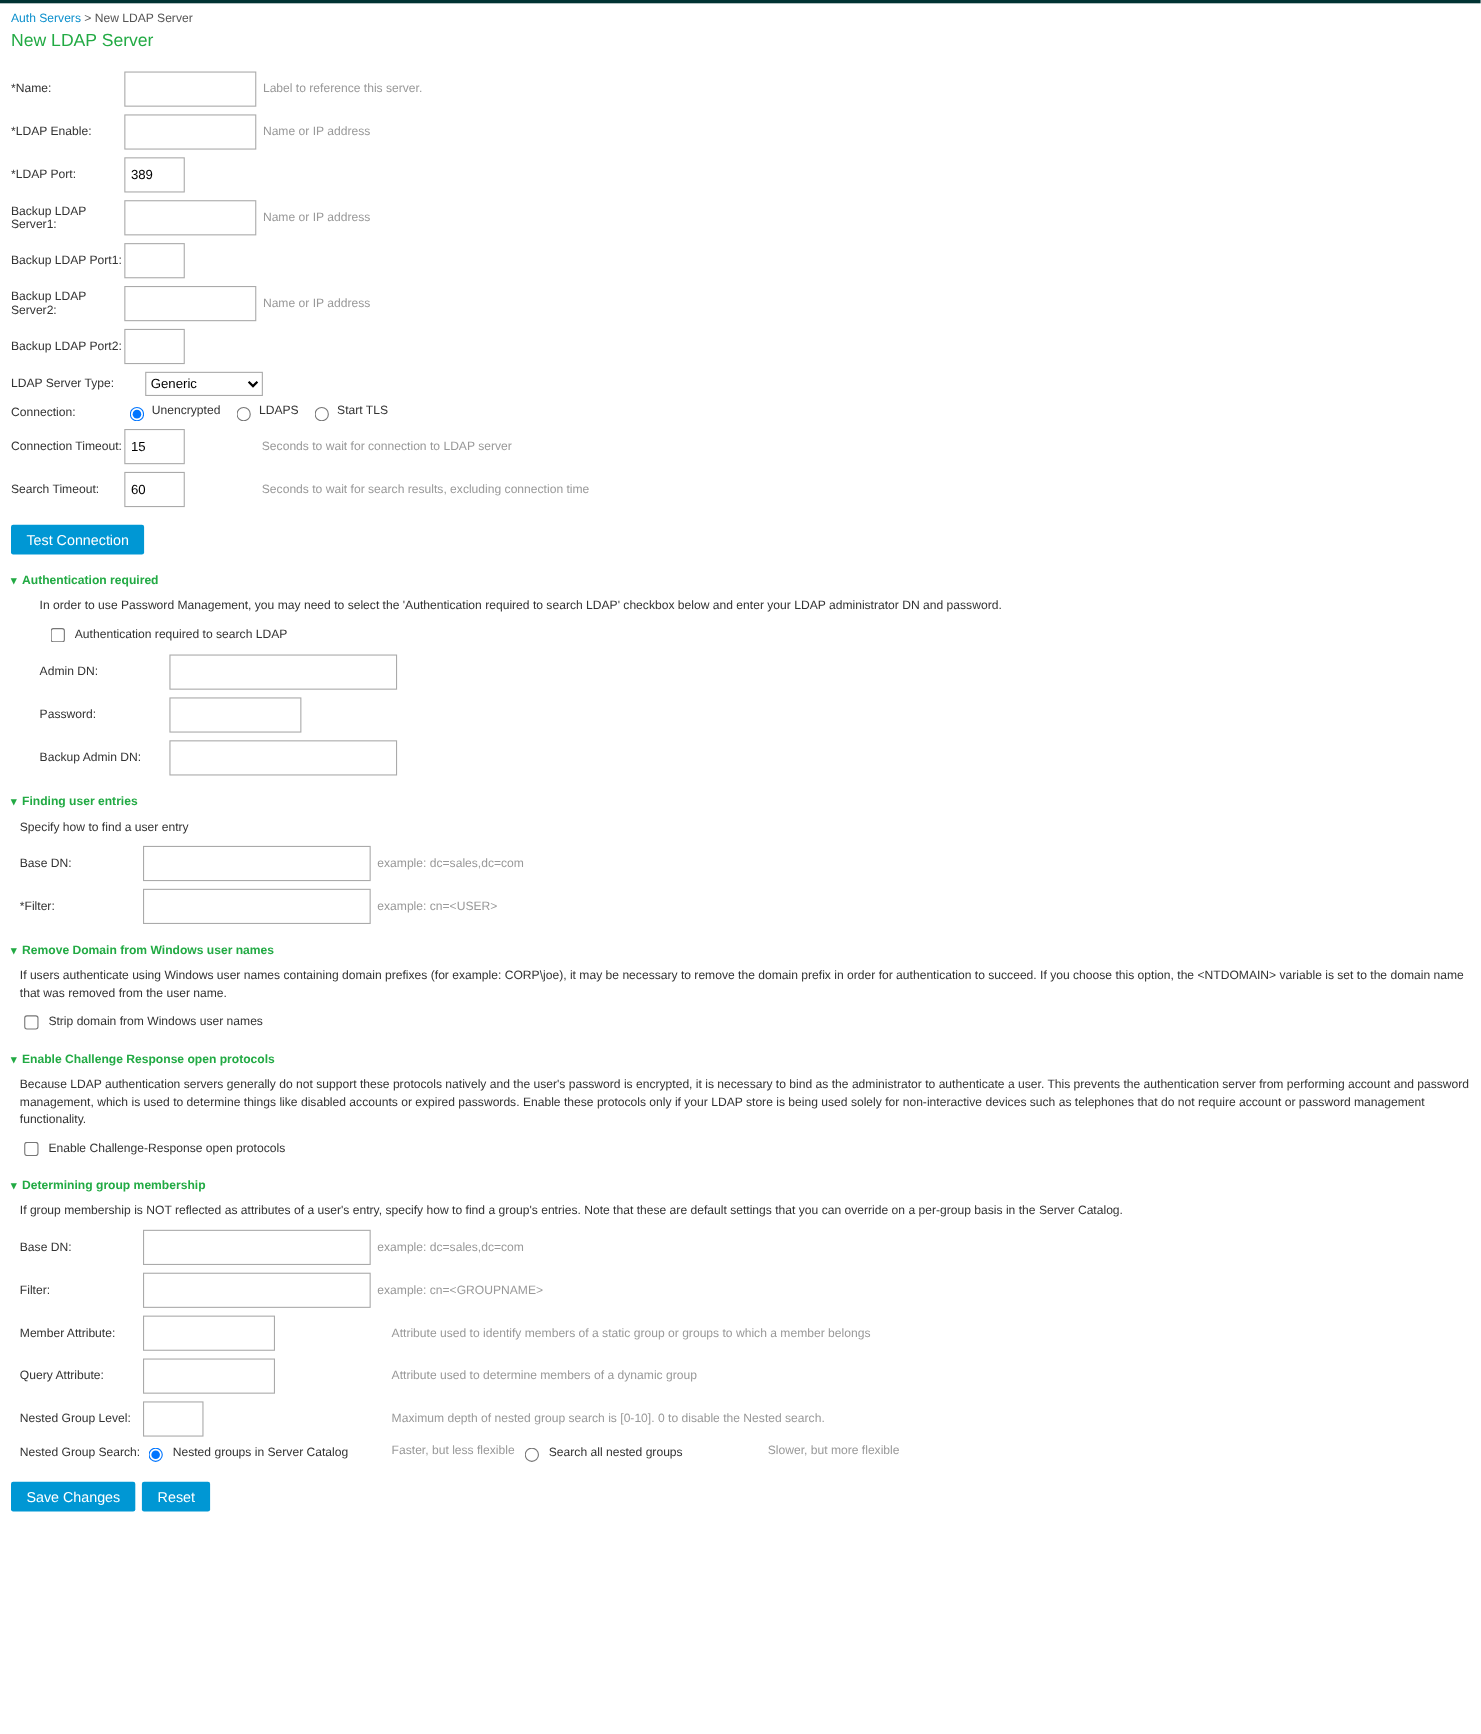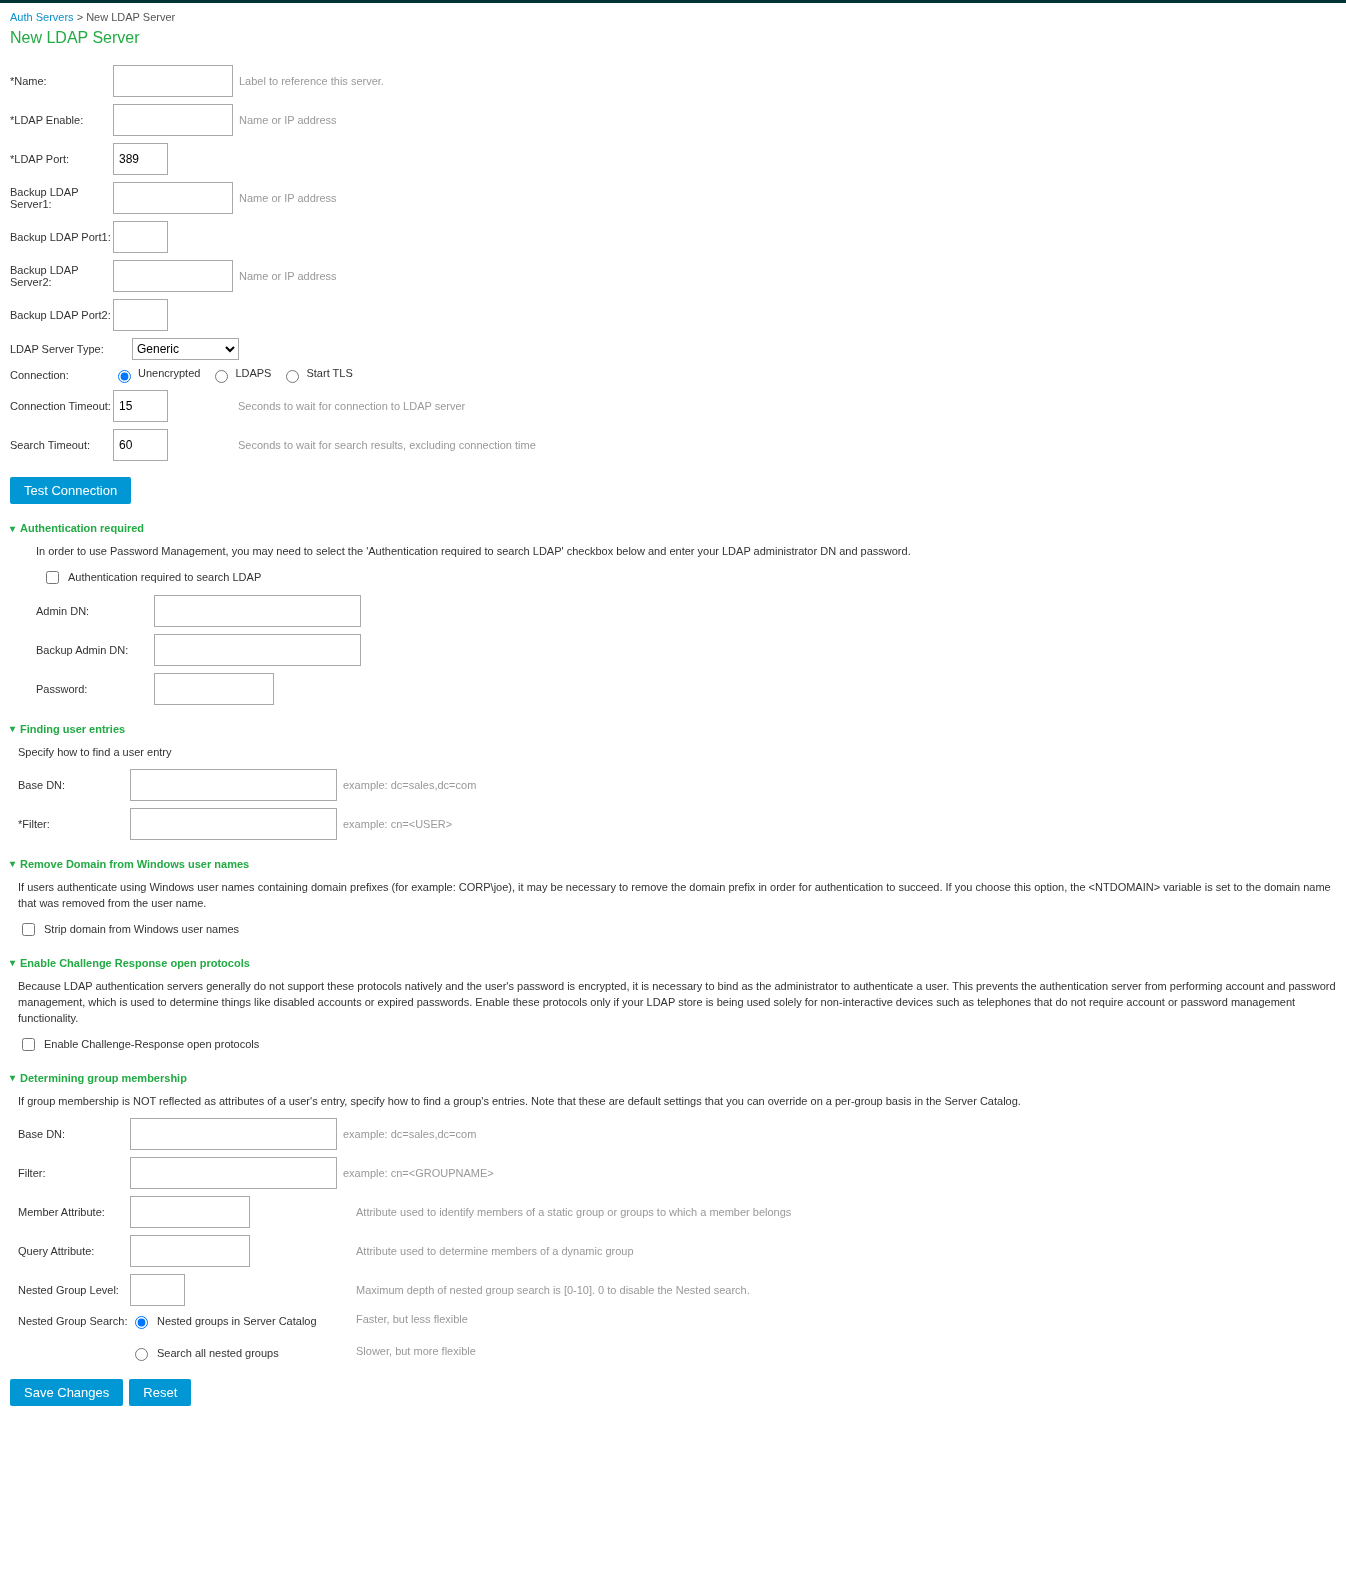--- a/index.html
+++ b/index.html
@@ -60,21 +60,21 @@
   .chk-row { display:flex; align-items:center; gap:6px; font-size:11px; margin:4px 0 8px 0; }
   .auth-fields { margin-left: 26px; }
   .auth-row { display:flex; align-items:center; margin-bottom:7px; }
   .auth-lbl { width: 118px; font-size: 11px; }
   .find-row { display:flex; align-items:center; margin-bottom:7px; }
   .find-lbl { width: 112px; font-size: 11px; }
   .radio-inline { display:flex; gap:4px; font-size:11px; margin-right:10px; }
   .radio-group { display:flex; align-items:center; }
   .grp-row { display:flex; align-items:center; margin-bottom:7px; }
   .grp-lbl { width: 112px; font-size: 11px; }
-  .nested-col { display:flex; flex-direction:column; gap:16px; }
+  .nested-col { display:flex; flex-direction:row; gap:4px; }
   .nested-opt { display:flex; align-items:center; gap:6px; font-size:11px; }
   .nested-left { width:220px; }
   .footer-btns { margin-top: 18px; display:flex; gap:6px; }
   label { font-size: 11px; }
 </style>
 </head>
 <body>
 
 <div class="breadcrumb">
   <a href="#" class="bc">Auth Servers</a><span> &gt; </span><span>New LDAP Server</span>
@@ -160,26 +160,26 @@
 <div class="chk-row" style="margin-left:32px;">
   <input type="checkbox" style="">
   <label>Authentication required to search LDAP</label>
 </div>
 <div class="auth-fields">
   <div class="auth-row">
     <div class="auth-lbl">Admin DN:</div>
     <input type="text" class="inp-210" style="">
   </div>
   <div class="auth-row">
-    <div class="auth-lbl">Backup Admin DN:</div>
-    <input type="text" class="inp-210" style="">
-  </div>
-  <div class="auth-row">
     <div class="auth-lbl">Password:</div>
     <input type="password" class="inp-120" style="">
+  </div>
+  <div class="auth-row">
+    <div class="auth-lbl">Backup Admin DN:</div>
+    <input type="text" class="inp-210" style="">
   </div>
 </div>
 
 <div class="section-head">
   <span class="chev">▾</span>
   <span>Finding user entries</span>
 </div>
 <div class="para" style="margin-left:8px;">Specify how to find a user entry</div>
 <div style="margin-left:8px;">
   <div class="find-row">

